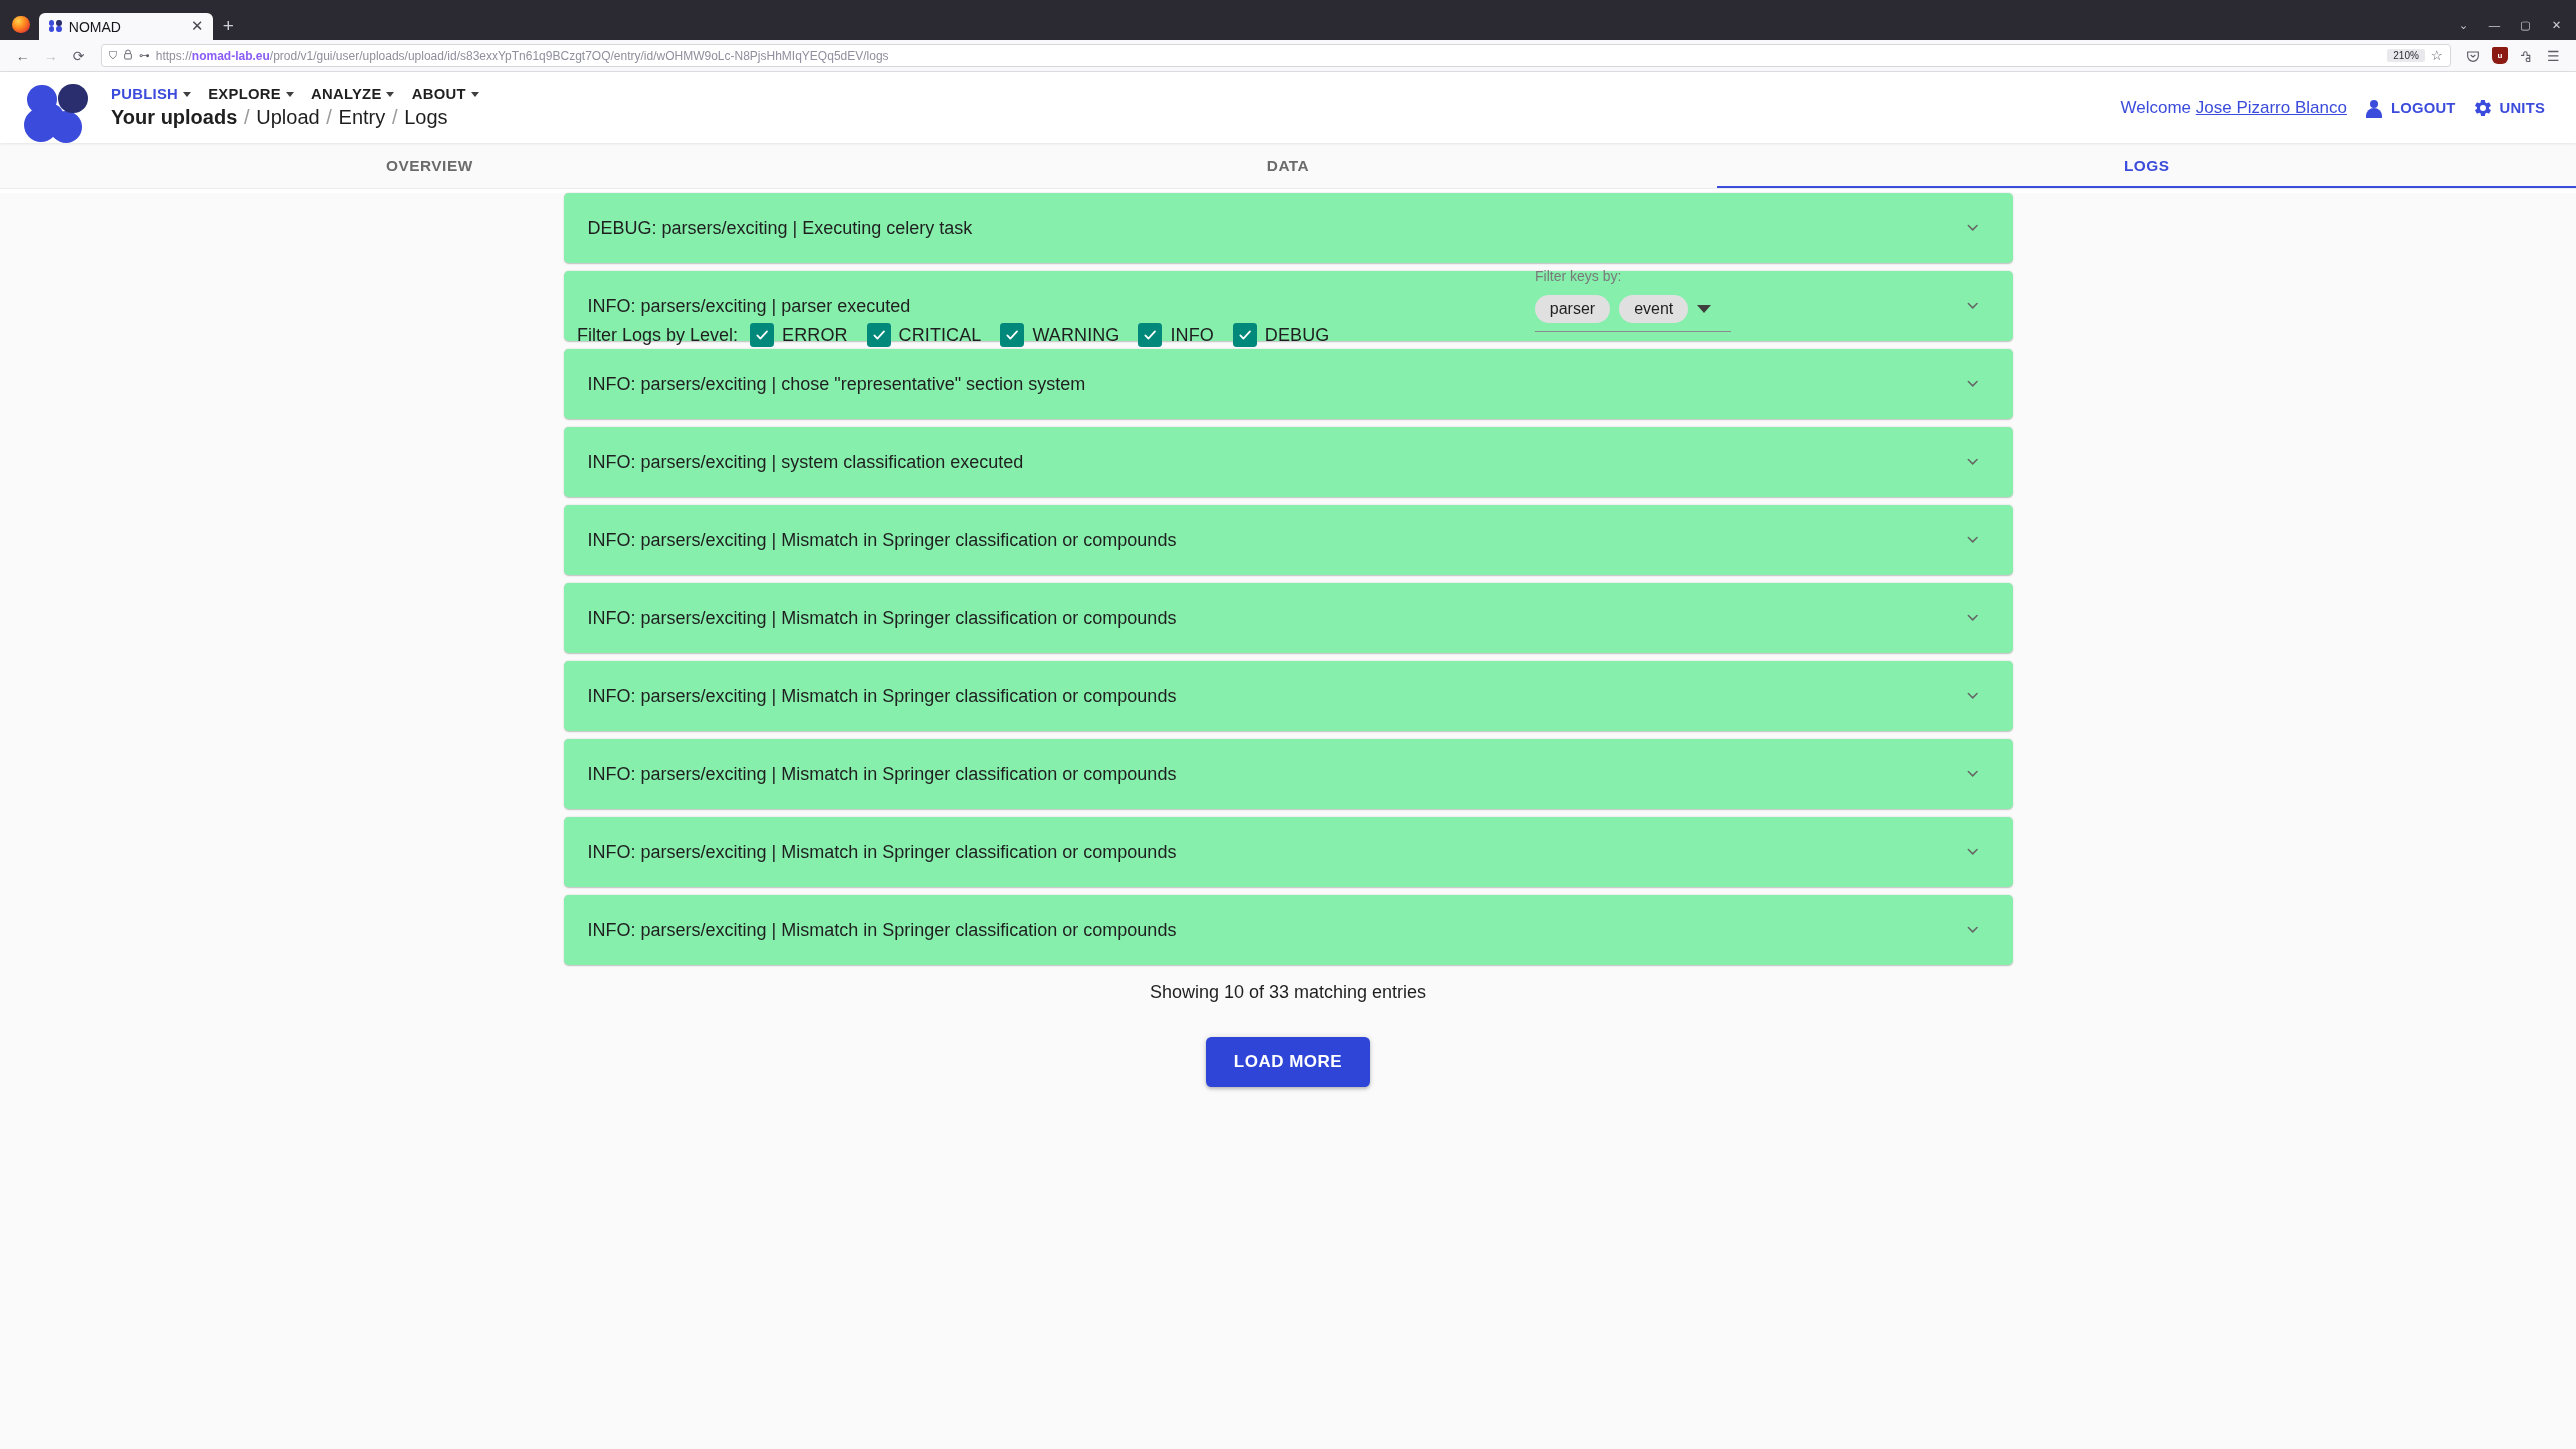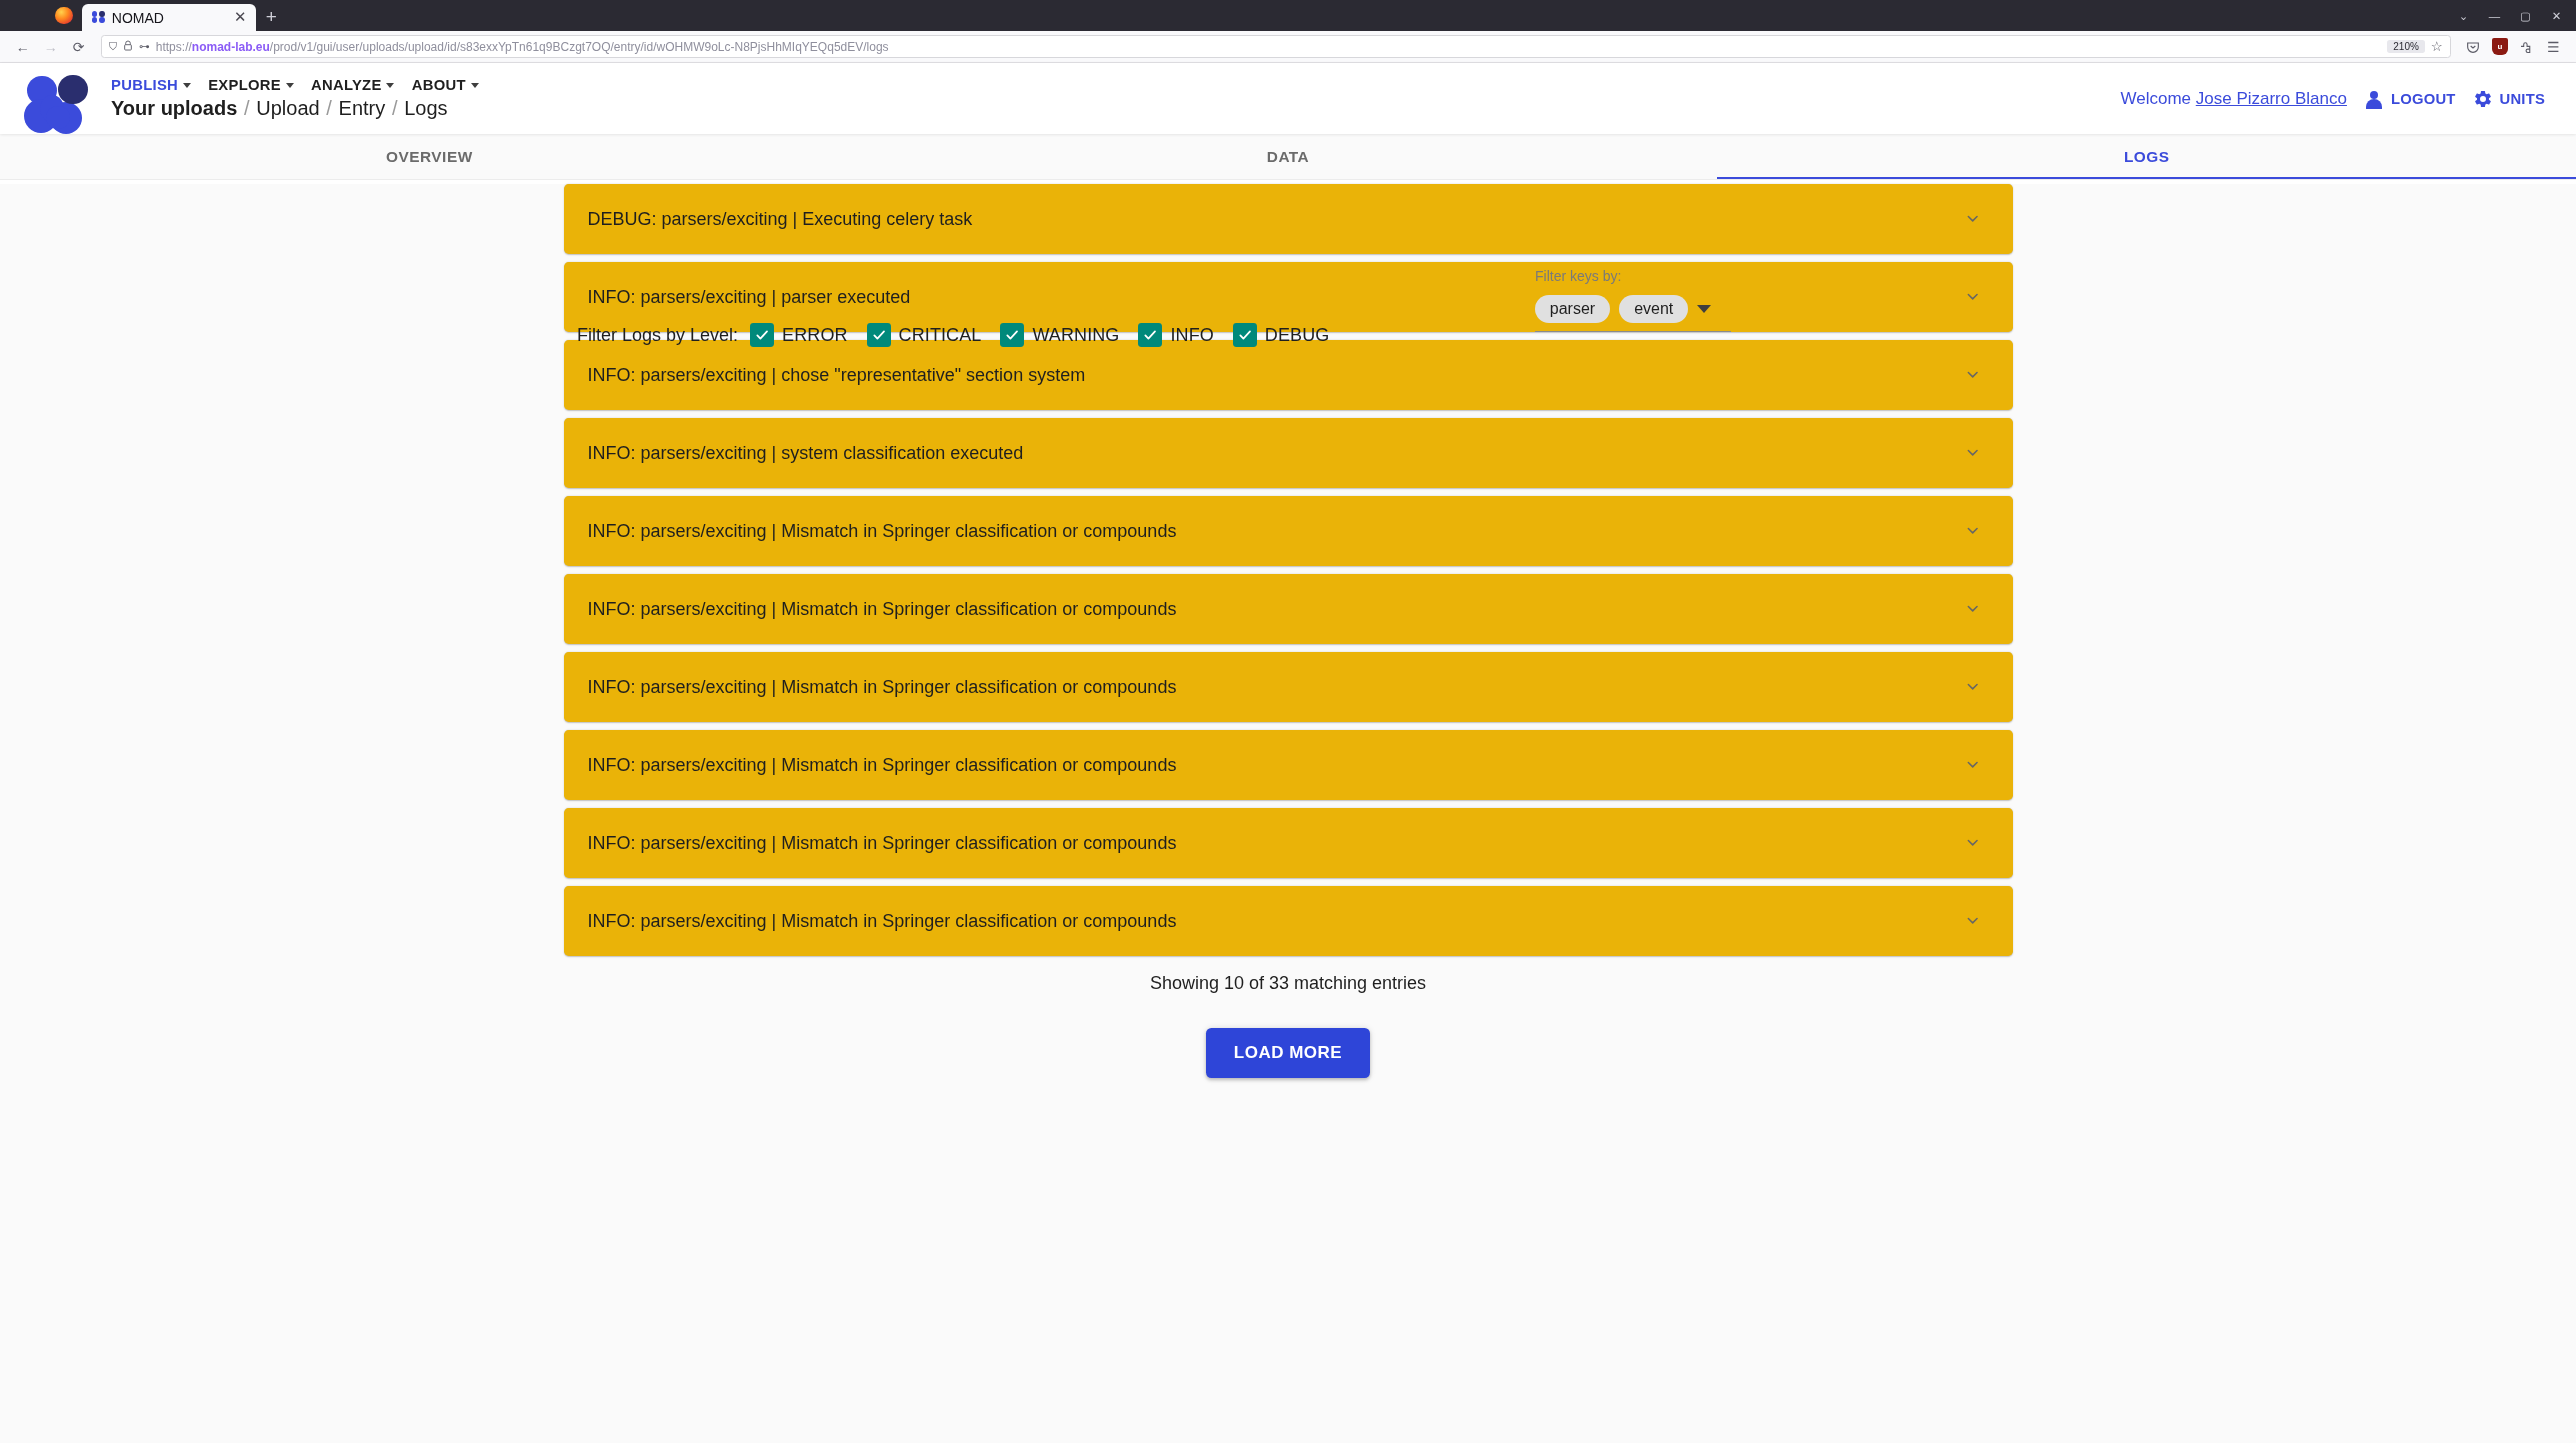--- a/index.html
+++ b/index.html
@@ -5,21 +5,21 @@
   * { box-sizing: border-box; margin: 0; padding: 0; }
   html, body {
     width: 2576px; height: 1449px;
     font-family: "Liberation Sans", sans-serif;
     background: #ffffff;
     overflow: hidden;
   }
 
   
   .browser-chrome { width: 100%; background: #2b2a33; }
-  .tabstrip { height: 31px; display: flex; align-items: flex-end; padding-left: 22px; margin-left: 28px; }
+  .tabstrip { height: 40px; display: flex; align-items: flex-end; padding-left: 7px; }
   .ff-logo { width: 23px; height: 23px; margin: 0 6.7px 4px 2.7px; position: relative; flex: none; }
   .ff-logo .ffb { position:absolute; inset:2.7px; border-radius:50%;
      background: radial-gradient(circle at 35% 30%, #ffd24d 0%, #ff8a1f 40%, #e8442c 75%, #a32da0 100%); }
   .tab {
     height: 27px; min-width: 174px; max-width: 174px;
     background: #f9f9fb; border-radius: 6px 6px 0 0;
     display: flex; align-items: center; padding: 0 6.7px 0 9.4px; gap: 6.7px;
   }
   .tab-favicon { width: 13.4px; height: 13.4px; position: relative; flex: none; }
   .tab-favicon .b1, .tab-favicon .b2, .tab-favicon .b3, .tab-favicon .b4 {
@@ -119,21 +119,21 @@
   .kf-select { display: flex; align-items: center; gap: 9.4px; border-bottom: 0.7px solid #8a8a8a;
                padding-bottom: 8px; width: 196px; }
   .chip { background: #e0e0e0; color: #1f1f1f; border-radius: 17.4px;
           padding: 6px 14.8px; font-size: 16px; line-height: 1.05; }
   .kf-caret { width: 0; height: 0; margin-left: auto; margin-right: 39px;
               border-left: 7.4px solid transparent; border-right: 7.4px solid transparent;
               border-top: 8px solid #3f3f3f; }
 
   .log-list { width: 1449px; margin: 0 auto; margin-top: 4px; }
   .log-item {
-    background: #eab308; border-radius: 4.7px; height: 70px;
+    background: #86efac; border-radius: 4.7px; height: 70px;
     display: flex; align-items: center; padding: 0 28px 0 24px;
     box-shadow: 0 0.7px 2px rgba(0,0,0,.16), 0 0.7px 0.7px rgba(0,0,0,.09);
     margin-bottom: 8px;
   }
   .log-item:first-child { margin-top: 0; }
   .log-text { font-size: 18px; color: #1f1f1f; white-space: nowrap; }
   .chev { margin-left: auto; width: 23px; height: 23px; display: flex;
           align-items: center; justify-content: center; }
   .chev svg { display: block; }
 

